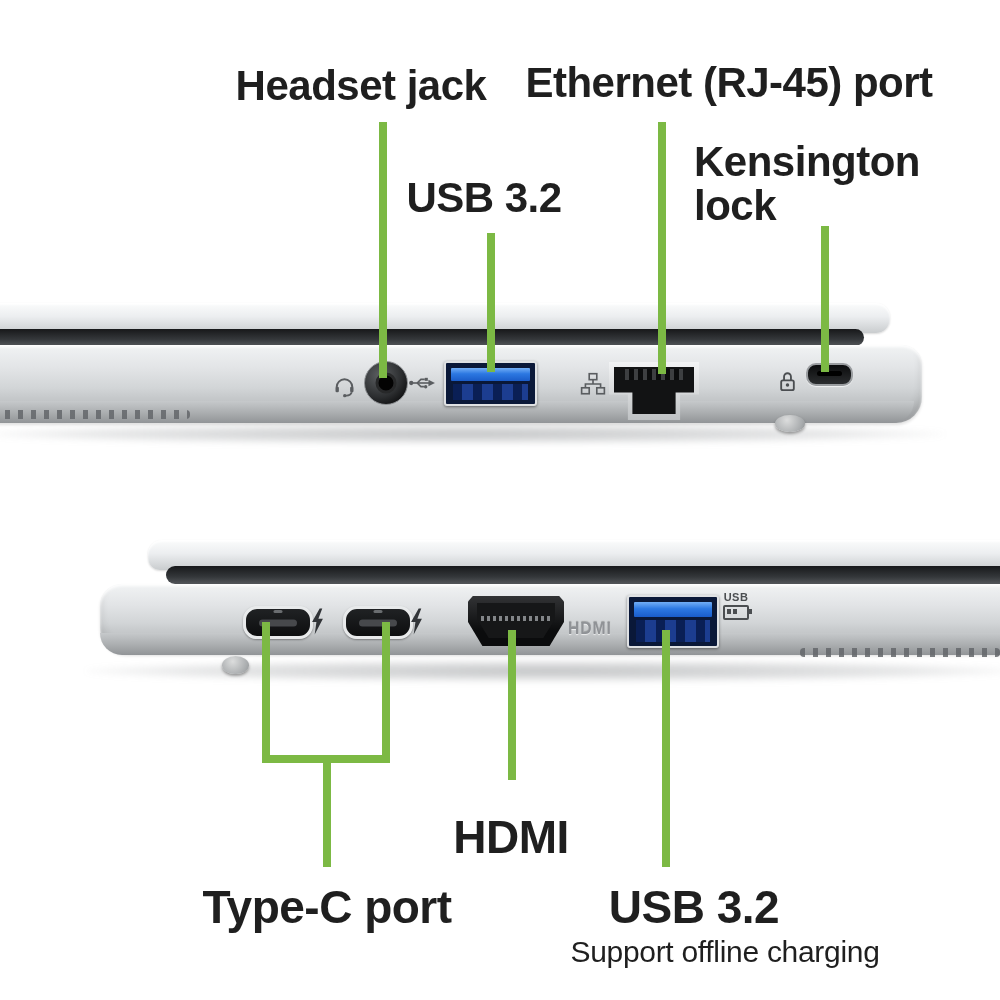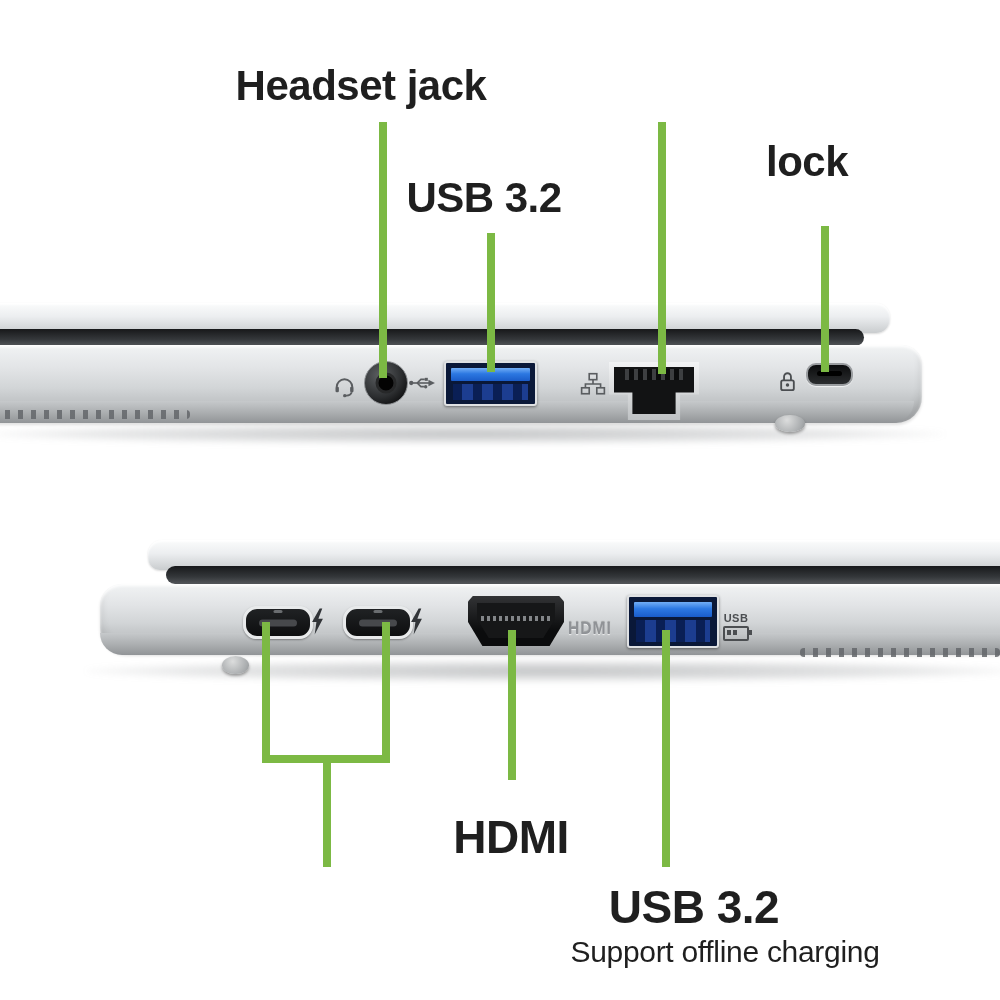--- a/index.html
+++ b/index.html
@@ -96,22 +96,24 @@
   .usbcharge .batt .c1 { left:2px; } .usbcharge .batt .c2 { left:8px; }
   .usbcharge .nub { position:absolute; right:-5px; top:2px; width:3px; height:5px; background:#4b4e51; }
   .icon { position:absolute; }
 </style>
 </head>
 <body>
 
 <div id="canvas">
 
   <div class="label" style="left:361px; top:64px;">Headset jack</div>
+  <div class="label" style="left:729px; top:61px;">Ethernet (RJ-45) port</div>
   <div class="label" style="left:484px; top:176px;">USB 3.2</div>
   <div class="label" style="left:807px; top:140px;">
+    <span style="display:block;">Kensington</span>
     <span style="display:block;">lock</span>
   </div>
 
   <div>
     <div class="floorshadow" style="left:-15px; top:424px; width:960px; height:20px;"></div>
     <div class="lid" style="left:-18px; top:303px; width:908px; border-radius:0 14px 14px 0;"></div>
     <div class="hinge" style="left:-18px; top:329px; width:882px; border-radius:0 9px 9px 0;"></div>
     <div class="body" style="left:-18px; top:345px; width:940px; border-radius:0 20px 26px 0;"></div>
     <div class="bevel" style="left:-18px; top:401px; width:932px; border-radius:0 0 26px 0;"></div>
     <div class="vents" style="left:-8px; top:410px; width:198px;"></div>
@@ -190,21 +192,21 @@
     <div class="hdmi" style="left:468px; top:596px;">
       <div class="inner"></div>
       <div class="pins"></div>
     </div>
     <div class="emboss" style="left:568px; top:619px;">HDMI</div>
 
     <div class="usba" style="left:627px; top:595px; width:88px; height:49px;">
       <div class="tongue" style="height:15px;"></div>
       <div class="pins" style="top:23px;"></div>
     </div>
-    <div class="usbcharge" style="left:718px; top:613px;">
+    <div class="usbcharge" style="left:718px; top:592px;">
       <span class="t">USB</span>
       <div class="batt">
         <div class="cell c1"></div>
         <div class="cell c2"></div>
         <div class="nub"></div>
       </div>
     </div>
   </div>
 
   <div class="cline" style="left:379px; top:122px; height:256px;"></div>
@@ -212,16 +214,17 @@
   <div class="cline" style="left:658px; top:122px; height:252px;"></div>
   <div class="cline" style="left:821px; top:226px; height:146px;"></div>
   <div class="cline" style="left:262px; top:622px; height:141px;"></div>
   <div class="cline" style="left:382px; top:622px; height:141px;"></div>
   <div class="cline h" style="left:262px; top:755px; width:128px;"></div>
   <div class="cline" style="left:323px; top:755px; height:112px;"></div>
   <div class="cline" style="left:508px; top:630px; height:150px;"></div>
   <div class="cline" style="left:662px; top:630px; height:237px;"></div>
 
   <div class="label big" style="left:511px; top:814px;">HDMI</div>
+  <div class="label big" style="left:327px; top:884px;">Type-C port</div>
   <div class="label big" style="left:694px; top:884px;">USB 3.2</div>
   <div class="label sub" style="left:705px; top:936px;margin-left:20px;">Support offline charging</div>
 
 </div>
 
 </body></html>

